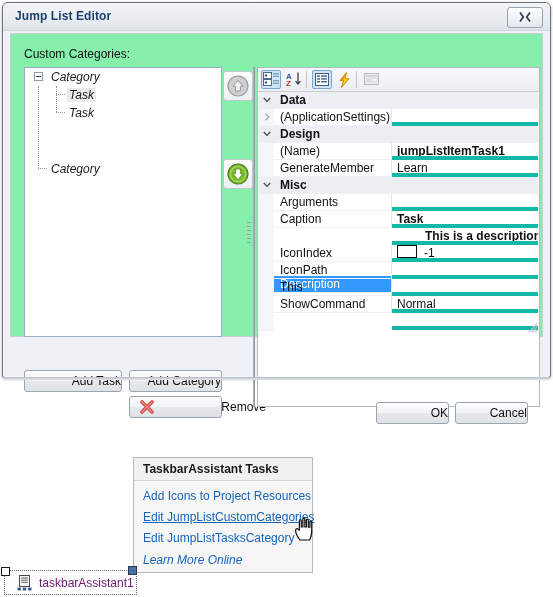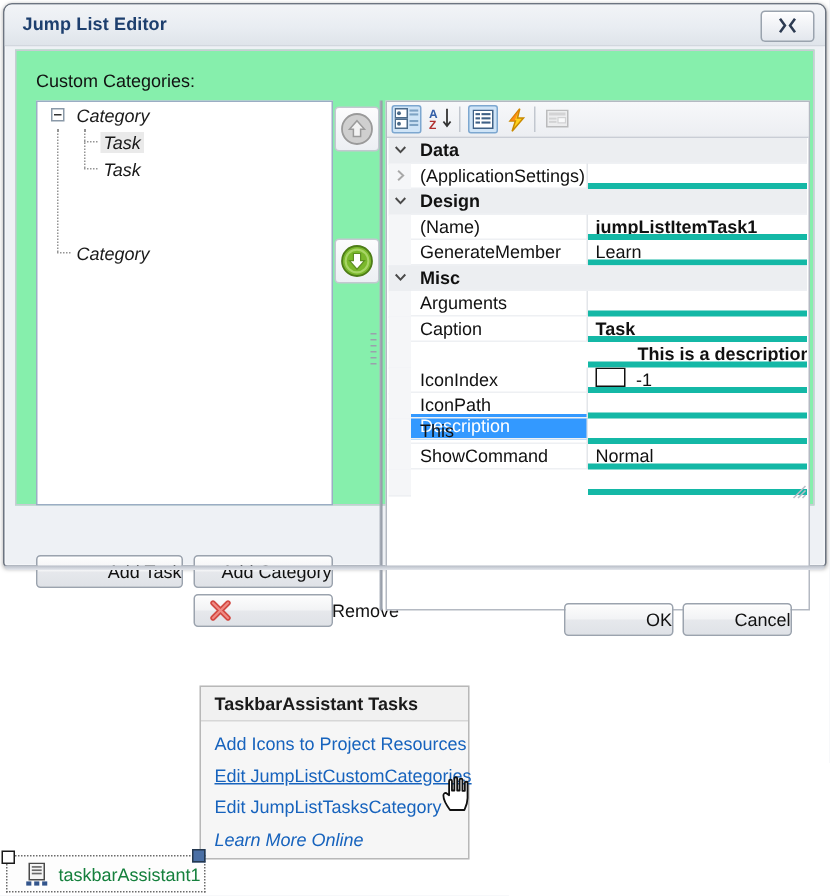--- a/index.html
+++ b/index.html
@@ -156,21 +156,21 @@
   }
   #smarttag .st-item.hover{text-decoration:underline;}
 
   .cursor-hand{position:absolute;left:293px;top:516px;width:22px;height:26px;}
 
   
   #tray{
     position:absolute;left:4px;top:570px;width:133px;height:25px;
     border:1px dotted #6b6b6b;background:#fdfdfd;box-sizing:border-box;
   }
-  #tray .tray-label{position:absolute;left:34px;top:5px;font-size:12px;color:#15803d;}
+  #tray .tray-label{position:absolute;left:34px;top:5px;font-size:12px;color:#701a75;}
   #tray .tray-icon{position:absolute;left:12px;top:4px;width:15px;height:16px;}
   .handle{position:absolute;width:7px;height:7px;background:#ffffff;border:1px solid #1a1a1a;}
   .handle.filled{background:#4a6fa5;border-color:#24384f;}
 </style>
 </head>
 <body>
 
 <div id="dialog">
 
   <div class="titlebar">

